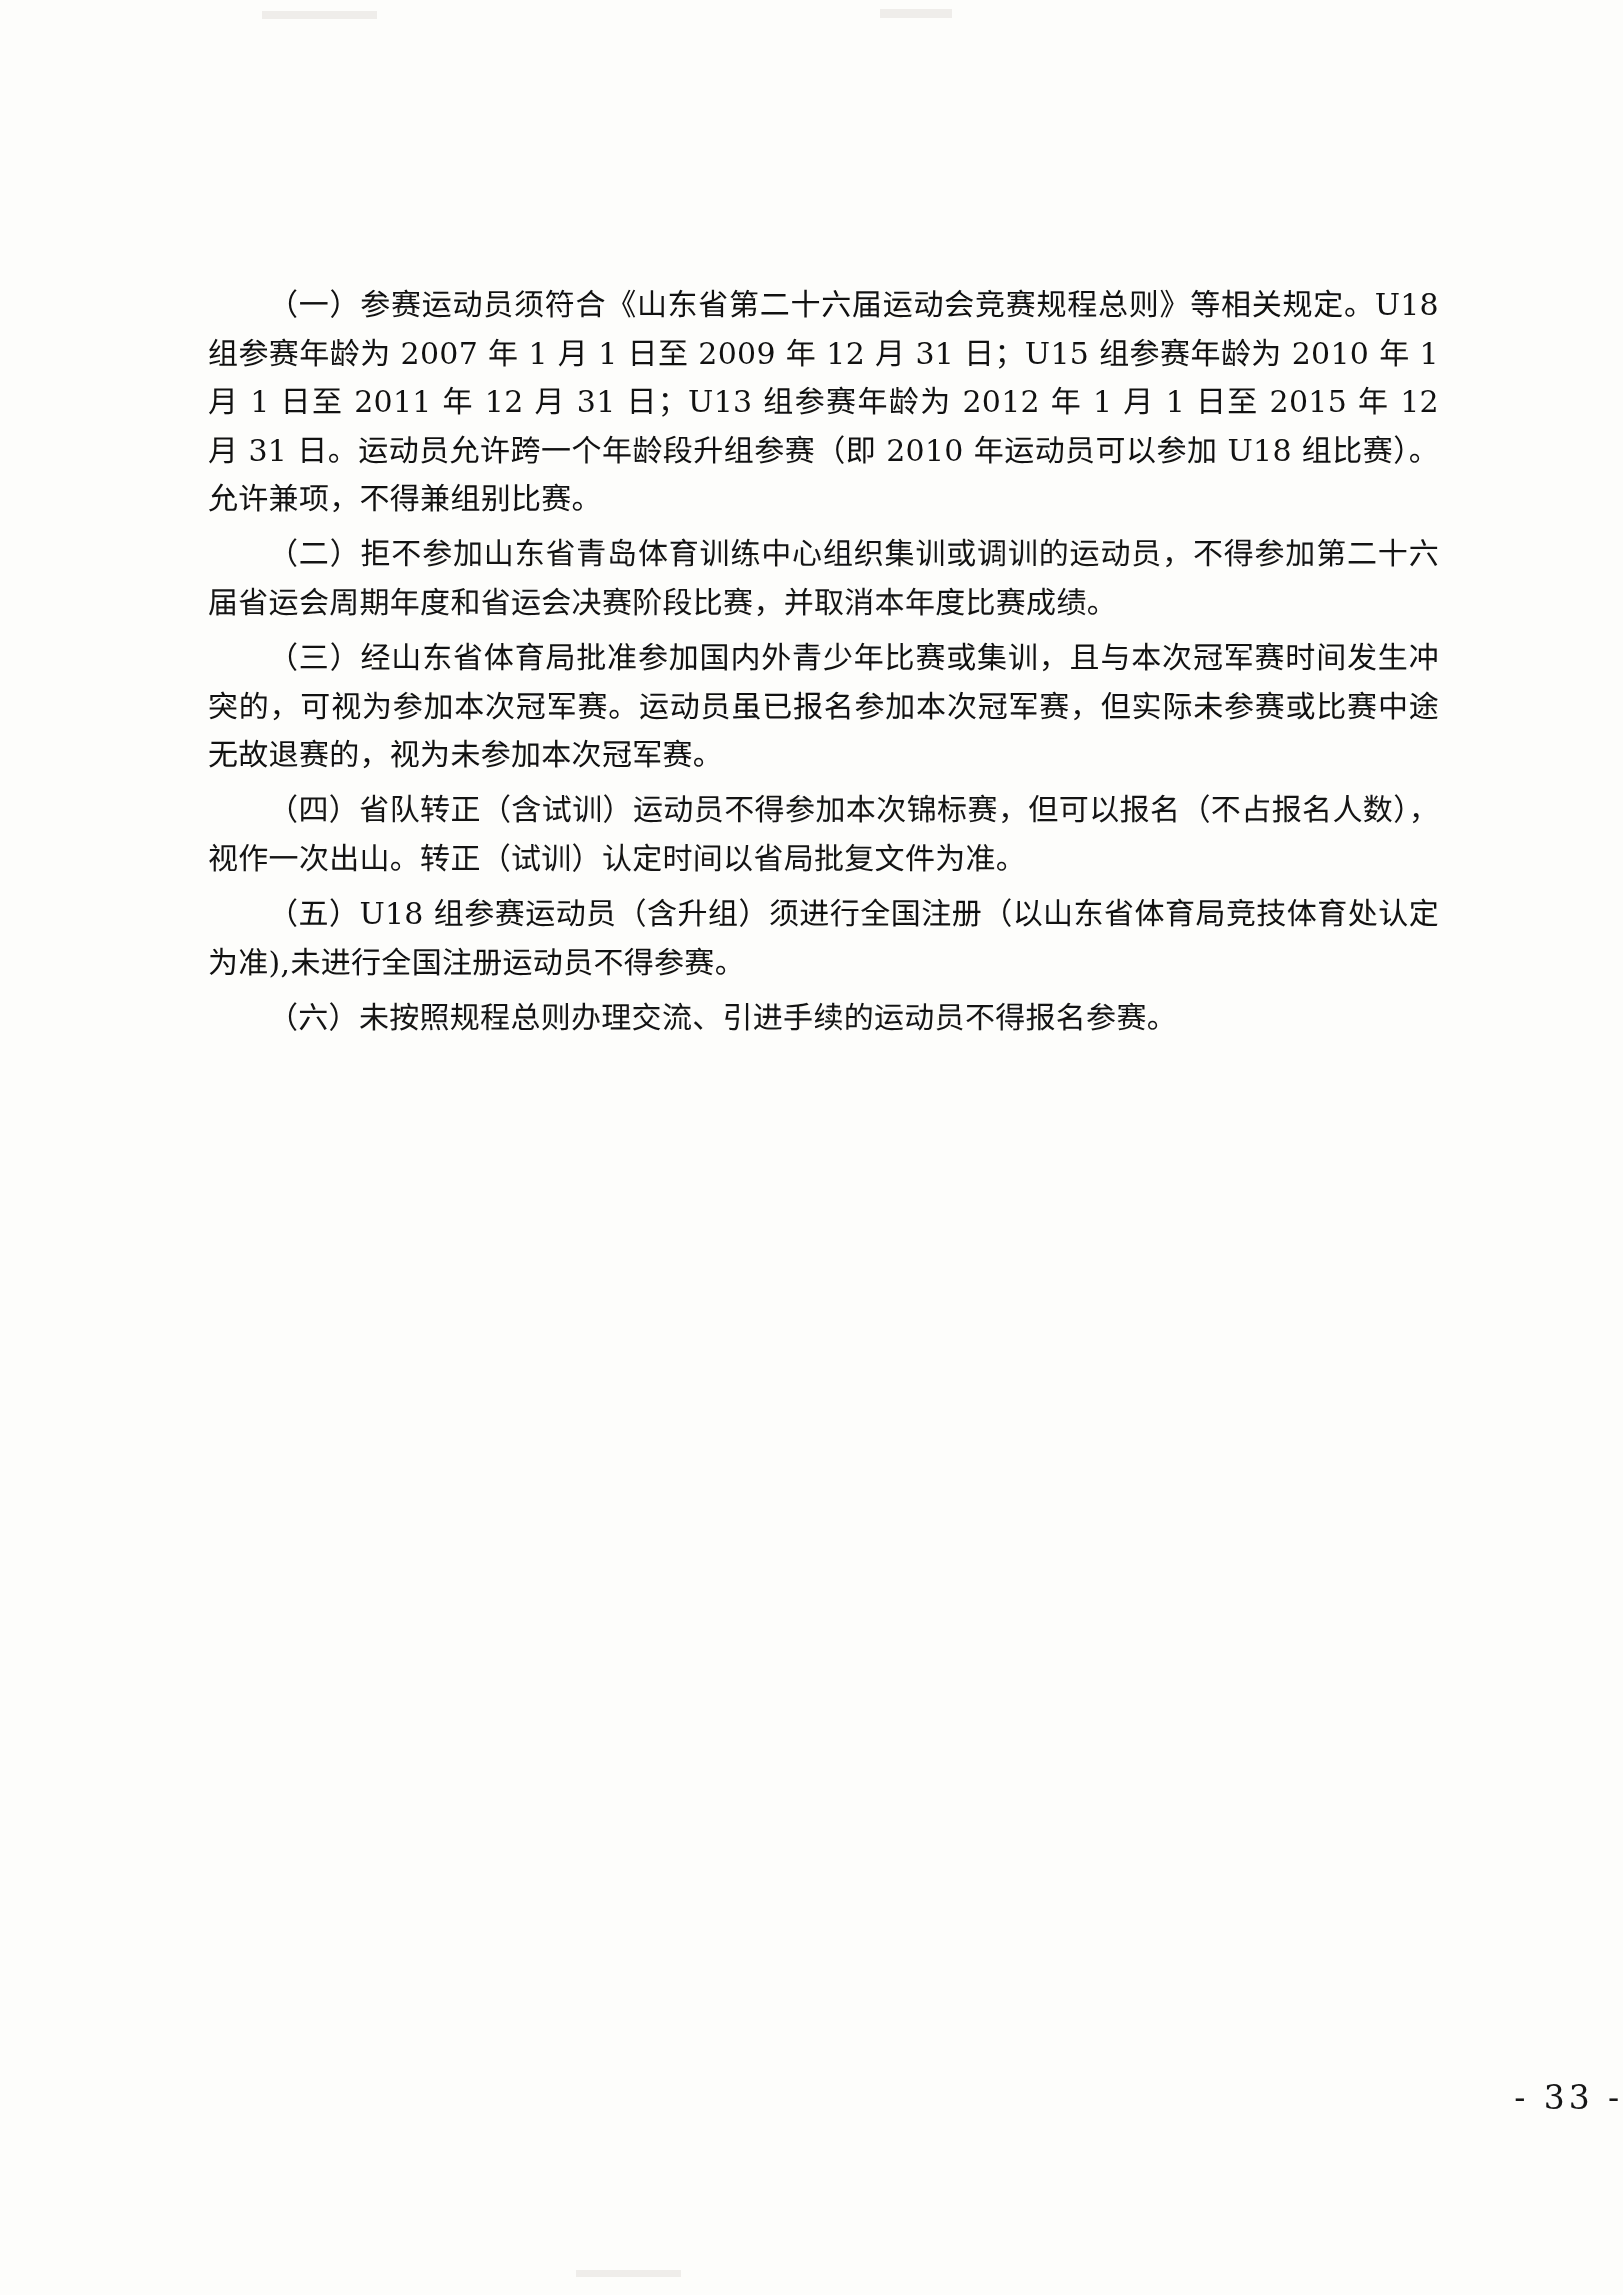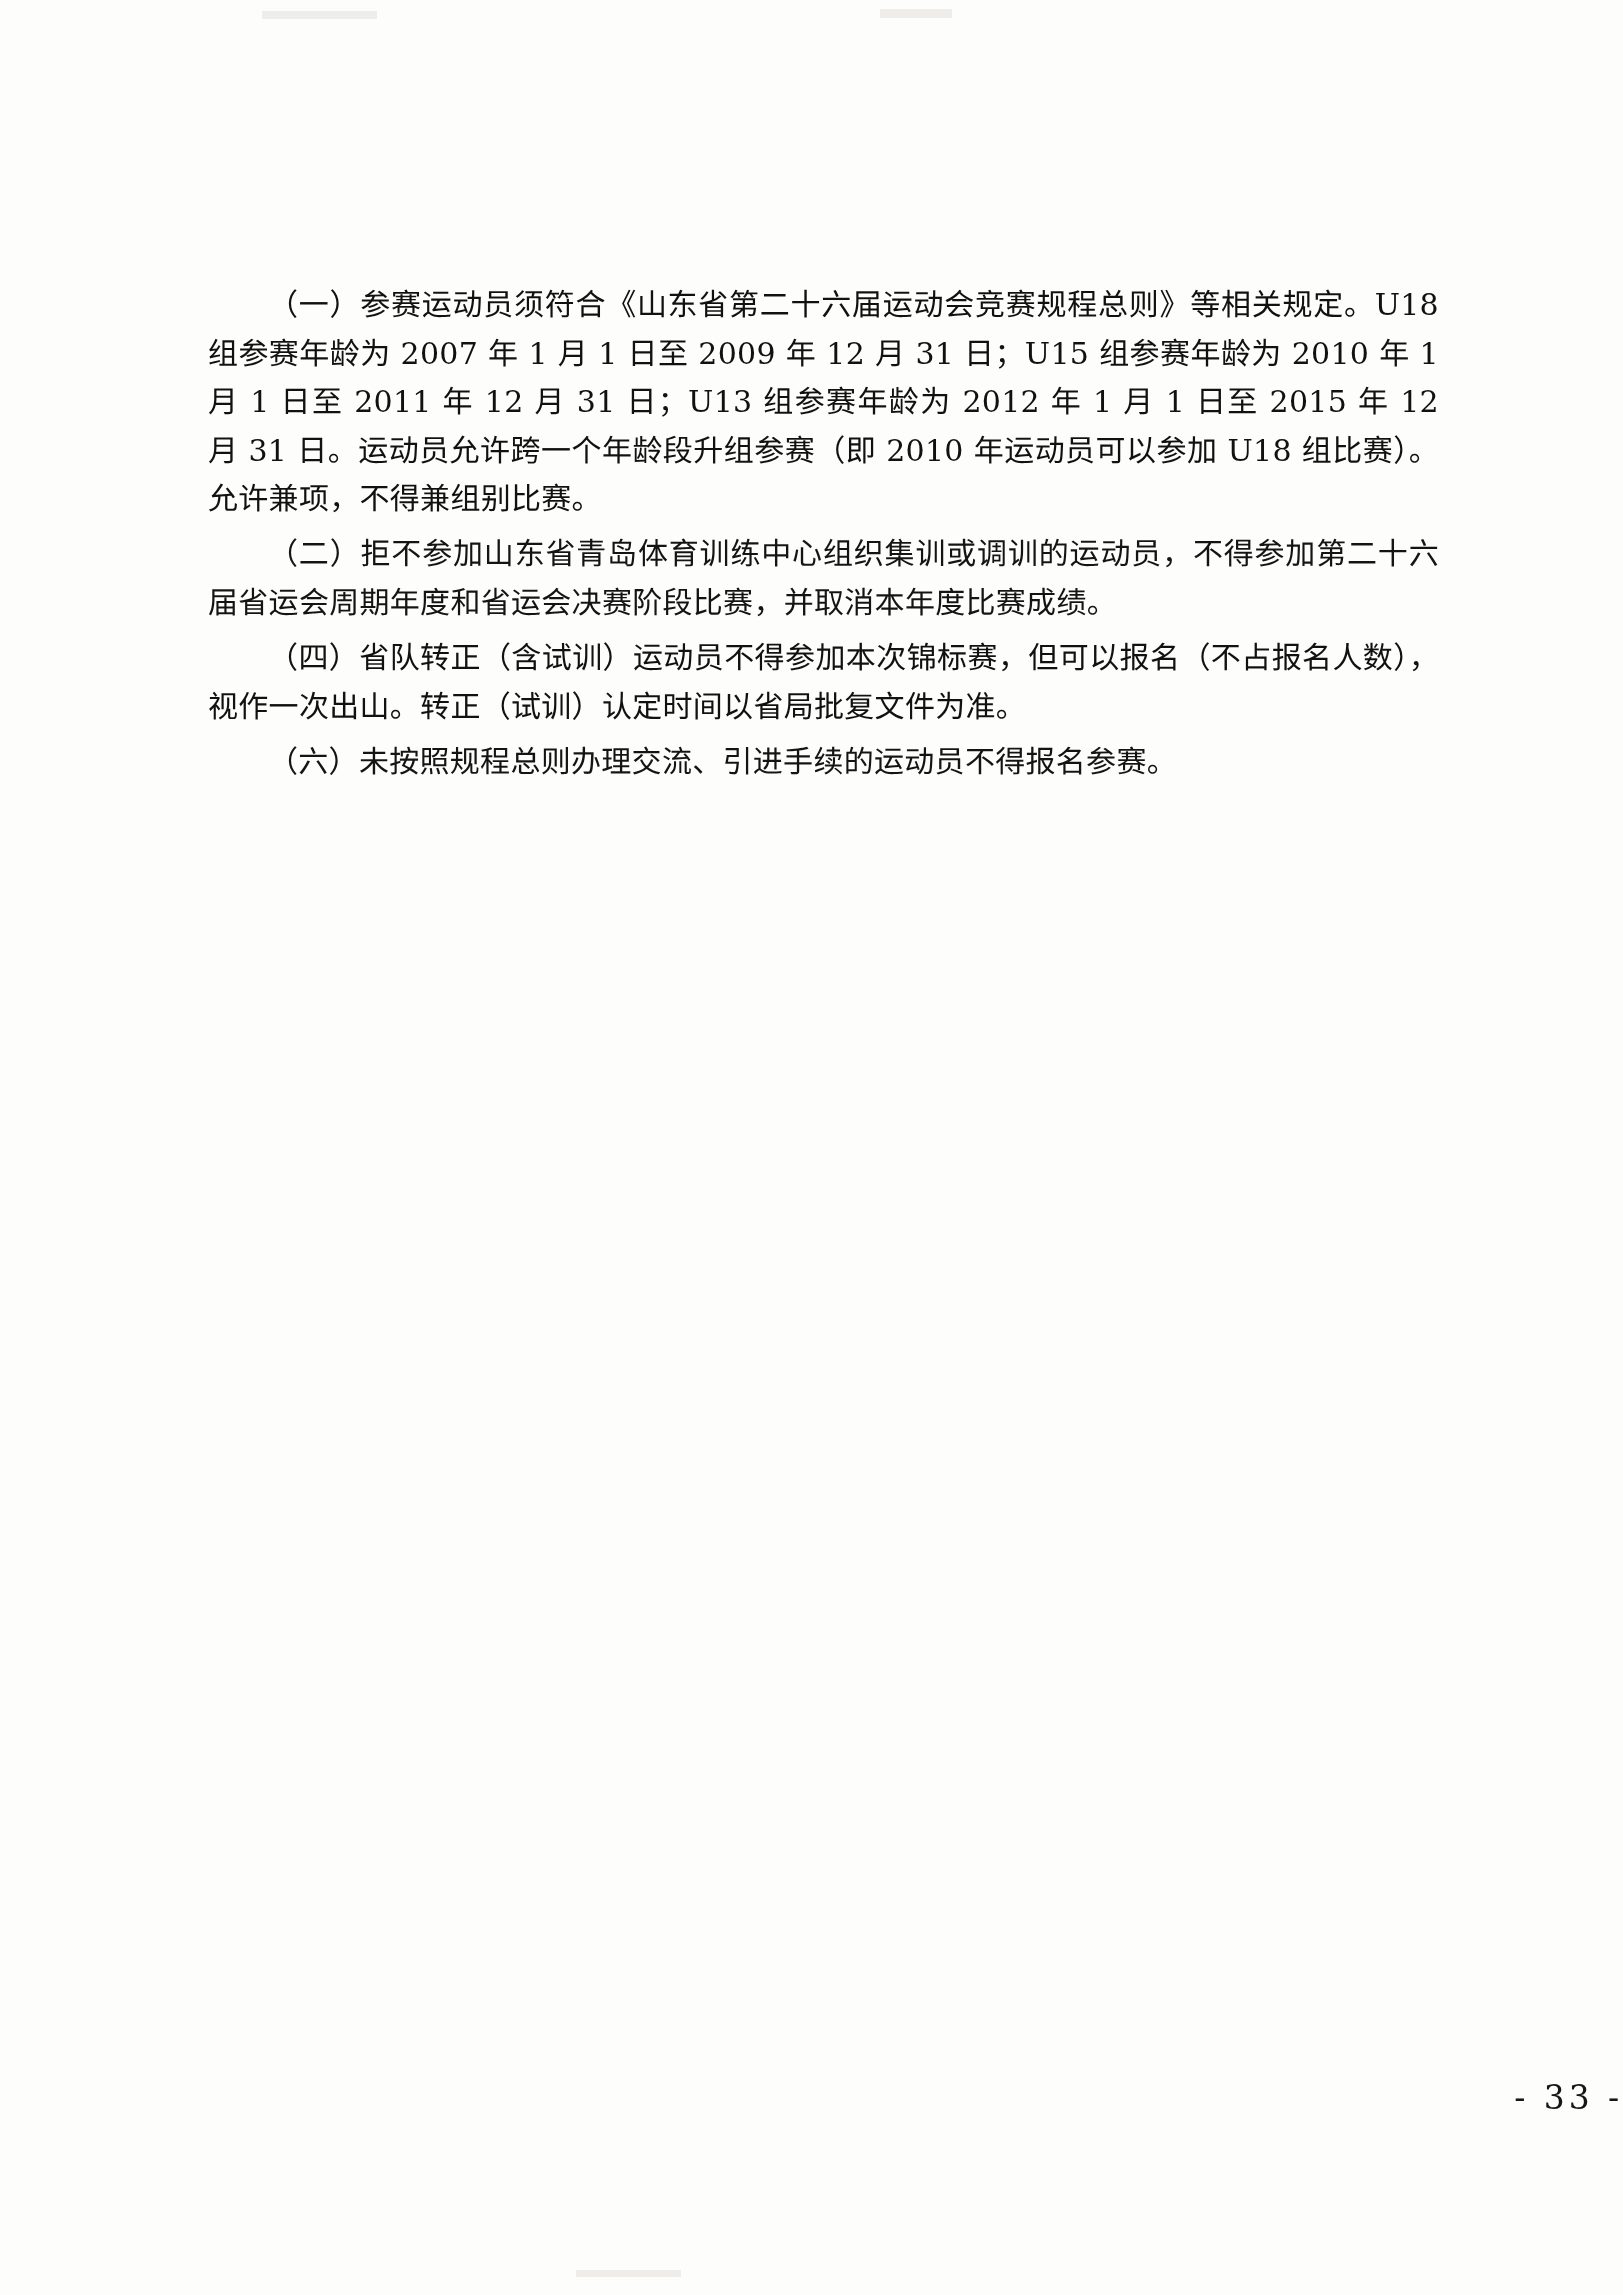--- a/index.html
+++ b/index.html
@@ -77,21 +77,23 @@
 
 <div class="page">
 
   <div class="scan-mark m1"></div>
   <div class="scan-mark m2"></div>
   <div class="scan-mark m3"></div>
 
   <div class="content">
     <p class="para">（一）参赛运动员须符合《山东省第二十六届运动会竞赛规程总则》等相关规定。U18 组参赛年龄为 2007 年 1 月 1 日至 2009 年 12 月 31 日；U15 组参赛年龄为 2010 年 1 月 1 日至 2011 年 12 月 31 日；U13 组参赛年龄为 2012 年 1 月 1 日至 2015 年 12 月 31 日。运动员允许跨一个年龄段升组参赛（即 2010 年运动员可以参加 U18 组比赛）。允许兼项，不得兼组别比赛。</p>
     <p class="para">（二）拒不参加山东省青岛体育训练中心组织集训或调训的运动员，不得参加第二十六届省运会周期年度和省运会决赛阶段比赛，并取消本年度比赛成绩。</p>
+    <p class="para">（三）经山东省体育局批准参加国内外青少年比赛或集训，且与本次冠军赛时间发生冲突的，可视为参加本次冠军赛。运动员虽已报名参加本次冠军赛，但实际未参赛或比赛中途无故退赛的，视为未参加本次冠军赛。</p>
     <p class="para">（四）省队转正（含试训）运动员不得参加本次锦标赛，但可以报名（不占报名人数），视作一次出山。转正（试训）认定时间以省局批复文件为准。</p>
+    <p class="para">（五）U18 组参赛运动员（含升组）须进行全国注册（以山东省体育局竞技体育处认定为准),未进行全国注册运动员不得参赛。</p>
     <p class="para">（六）未按照规程总则办理交流、引进手续的运动员不得报名参赛。</p>
   </div>
 
   <div class="page-number">
     <span class="pn-inner">- 33 -</span>
   </div>
 
 </div>
 
 

